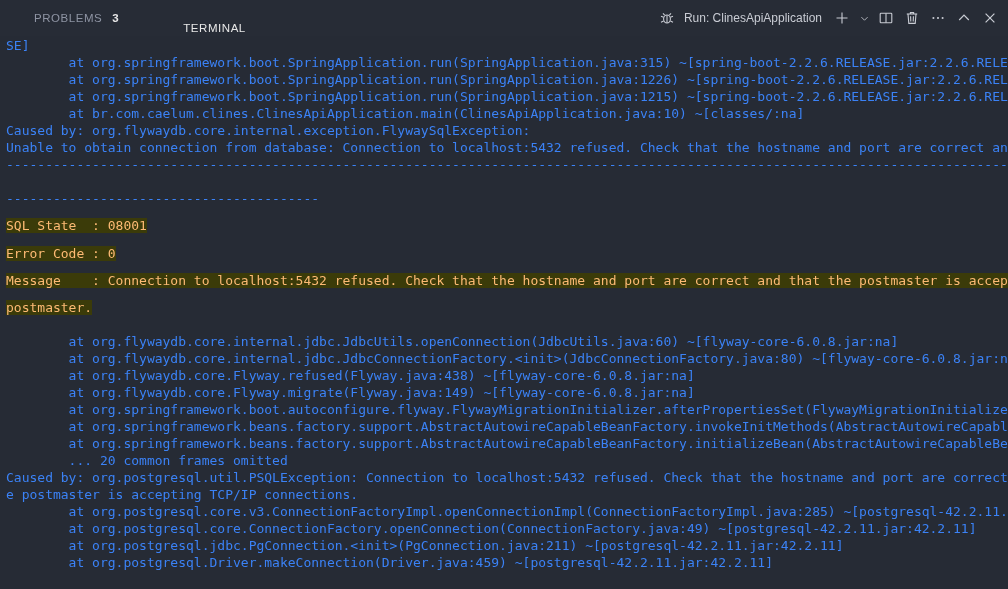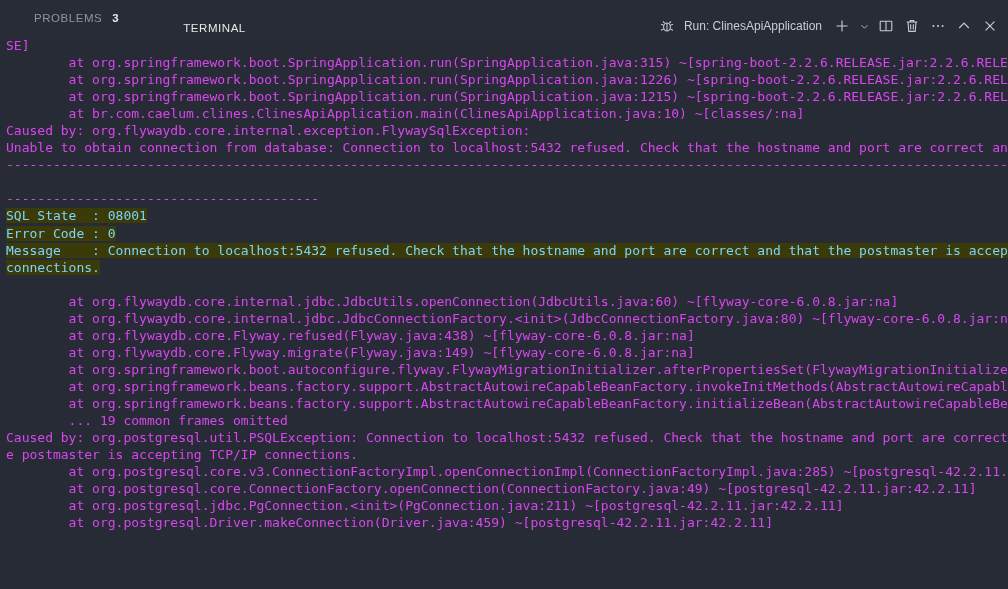--- a/index.html
+++ b/index.html
@@ -59,21 +59,21 @@
   .tab-badge {
     color: #e7e7e7;
     font-size: 11.5px;
     font-weight: bold;
     margin-left: 10px;
   }
 
   #panel-actions {
     position: absolute;
     right: 6px;
-    top: 8px;
+    top: 0;
     height: 36px;
     display: flex;
     align-items: center;
     gap: 2px;
   }
 
   #run-label-group {
     display: flex;
     align-items: center;
     gap: 5px;
@@ -111,29 +111,30 @@
   #terminal-lines {
     padding-left: 6px;
     padding-top: 1px;
   }
 
   .tline {
     height: 17.05px;
     line-height: 17.05px;
     font-family: "DejaVu Sans Mono", monospace;
     font-size: 13px;
-    color: #d946ef;
+    color: #3b82f6;
     white-space: pre;
     letter-spacing: 0px;
   }
 
   .tline.blank { color: transparent; }
 
   .tline.sel {
-    color: #7dd3fc;
+    color: #fdba74;
+    margin-top: 10px;
   }
   .tline.sel .selbg {
     background: #3b3b09;
     display: inline;
   }
 
   #scrollbar-track {
     position: absolute;
     top: 0;
     right: 0;
@@ -229,30 +230,30 @@
       <div class="tline">        at org.springframework.boot.SpringApplication.run(SpringApplication.java:1215) ~[spring-boot-2.2.6.RELEASE.jar:2.2.6.RELEASE]</div>
       <div class="tline">        at br.com.caelum.clines.ClinesApiApplication.main(ClinesApiApplication.java:10) ~[classes/:na]</div>
       <div class="tline">Caused by: org.flywaydb.core.internal.exception.FlywaySqlException:</div>
       <div class="tline">Unable to obtain connection from database: Connection to localhost:5432 refused. Check that the hostname and port are correct and that the p</div>
       <div class="tline">------------------------------------------------------------------------------------------------------------------------------------------</div>
       <div class="tline blank"> </div>
       <div class="tline">----------------------------------------</div>
       <div class="tline sel"><span class="selbg">SQL State  : 08001</span></div>
       <div class="tline sel"><span class="selbg">Error Code : 0</span></div>
       <div class="tline sel"><span class="selbg">Message    : Connection to localhost:5432 refused. Check that the hostname and port are correct and that the postmaster is accepting TCP/IP</span></div>
-      <div class="tline sel"><span class="selbg">connections.</span></div>
+      <div class="tline sel"><span class="selbg">postmaster.</span></div>
       <div class="tline blank"> </div>
       <div class="tline">        at org.flywaydb.core.internal.jdbc.JdbcUtils.openConnection(JdbcUtils.java:60) ~[flyway-core-6.0.8.jar:na]</div>
       <div class="tline">        at org.flywaydb.core.internal.jdbc.JdbcConnectionFactory.&lt;init&gt;(JdbcConnectionFactory.java:80) ~[flyway-core-6.0.8.jar:na]</div>
       <div class="tline">        at org.flywaydb.core.Flyway.refused(Flyway.java:438) ~[flyway-core-6.0.8.jar:na]</div>
       <div class="tline">        at org.flywaydb.core.Flyway.migrate(Flyway.java:149) ~[flyway-core-6.0.8.jar:na]</div>
       <div class="tline">        at org.springframework.boot.autoconfigure.flyway.FlywayMigrationInitializer.afterPropertiesSet(FlywayMigrationInitializer.java:65) ~</div>
       <div class="tline">        at org.springframework.beans.factory.support.AbstractAutowireCapableBeanFactory.invokeInitMethods(AbstractAutowireCapableBeanFactory</div>
       <div class="tline">        at org.springframework.beans.factory.support.AbstractAutowireCapableBeanFactory.initializeBean(AbstractAutowireCapableBeanFactory.ja</div>
-      <div class="tline">        ... 19 common frames omitted</div>
+      <div class="tline">        ... 20 common frames omitted</div>
       <div class="tline">Caused by: org.postgresql.util.PSQLException: Connection to localhost:5432 refused. Check that the hostname and port are correct and that th</div>
       <div class="tline">e postmaster is accepting TCP/IP connections.</div>
       <div class="tline">        at org.postgresql.core.v3.ConnectionFactoryImpl.openConnectionImpl(ConnectionFactoryImpl.java:285) ~[postgresql-42.2.11.jar:42.2.11]</div>
       <div class="tline">        at org.postgresql.core.ConnectionFactory.openConnection(ConnectionFactory.java:49) ~[postgresql-42.2.11.jar:42.2.11]</div>
       <div class="tline">        at org.postgresql.jdbc.PgConnection.&lt;init&gt;(PgConnection.java:211) ~[postgresql-42.2.11.jar:42.2.11]</div>
       <div class="tline">        at org.postgresql.Driver.makeConnection(Driver.java:459) ~[postgresql-42.2.11.jar:42.2.11]</div>
     </div>
   <div id="scrollbar-track"></div>
 </div>
 

